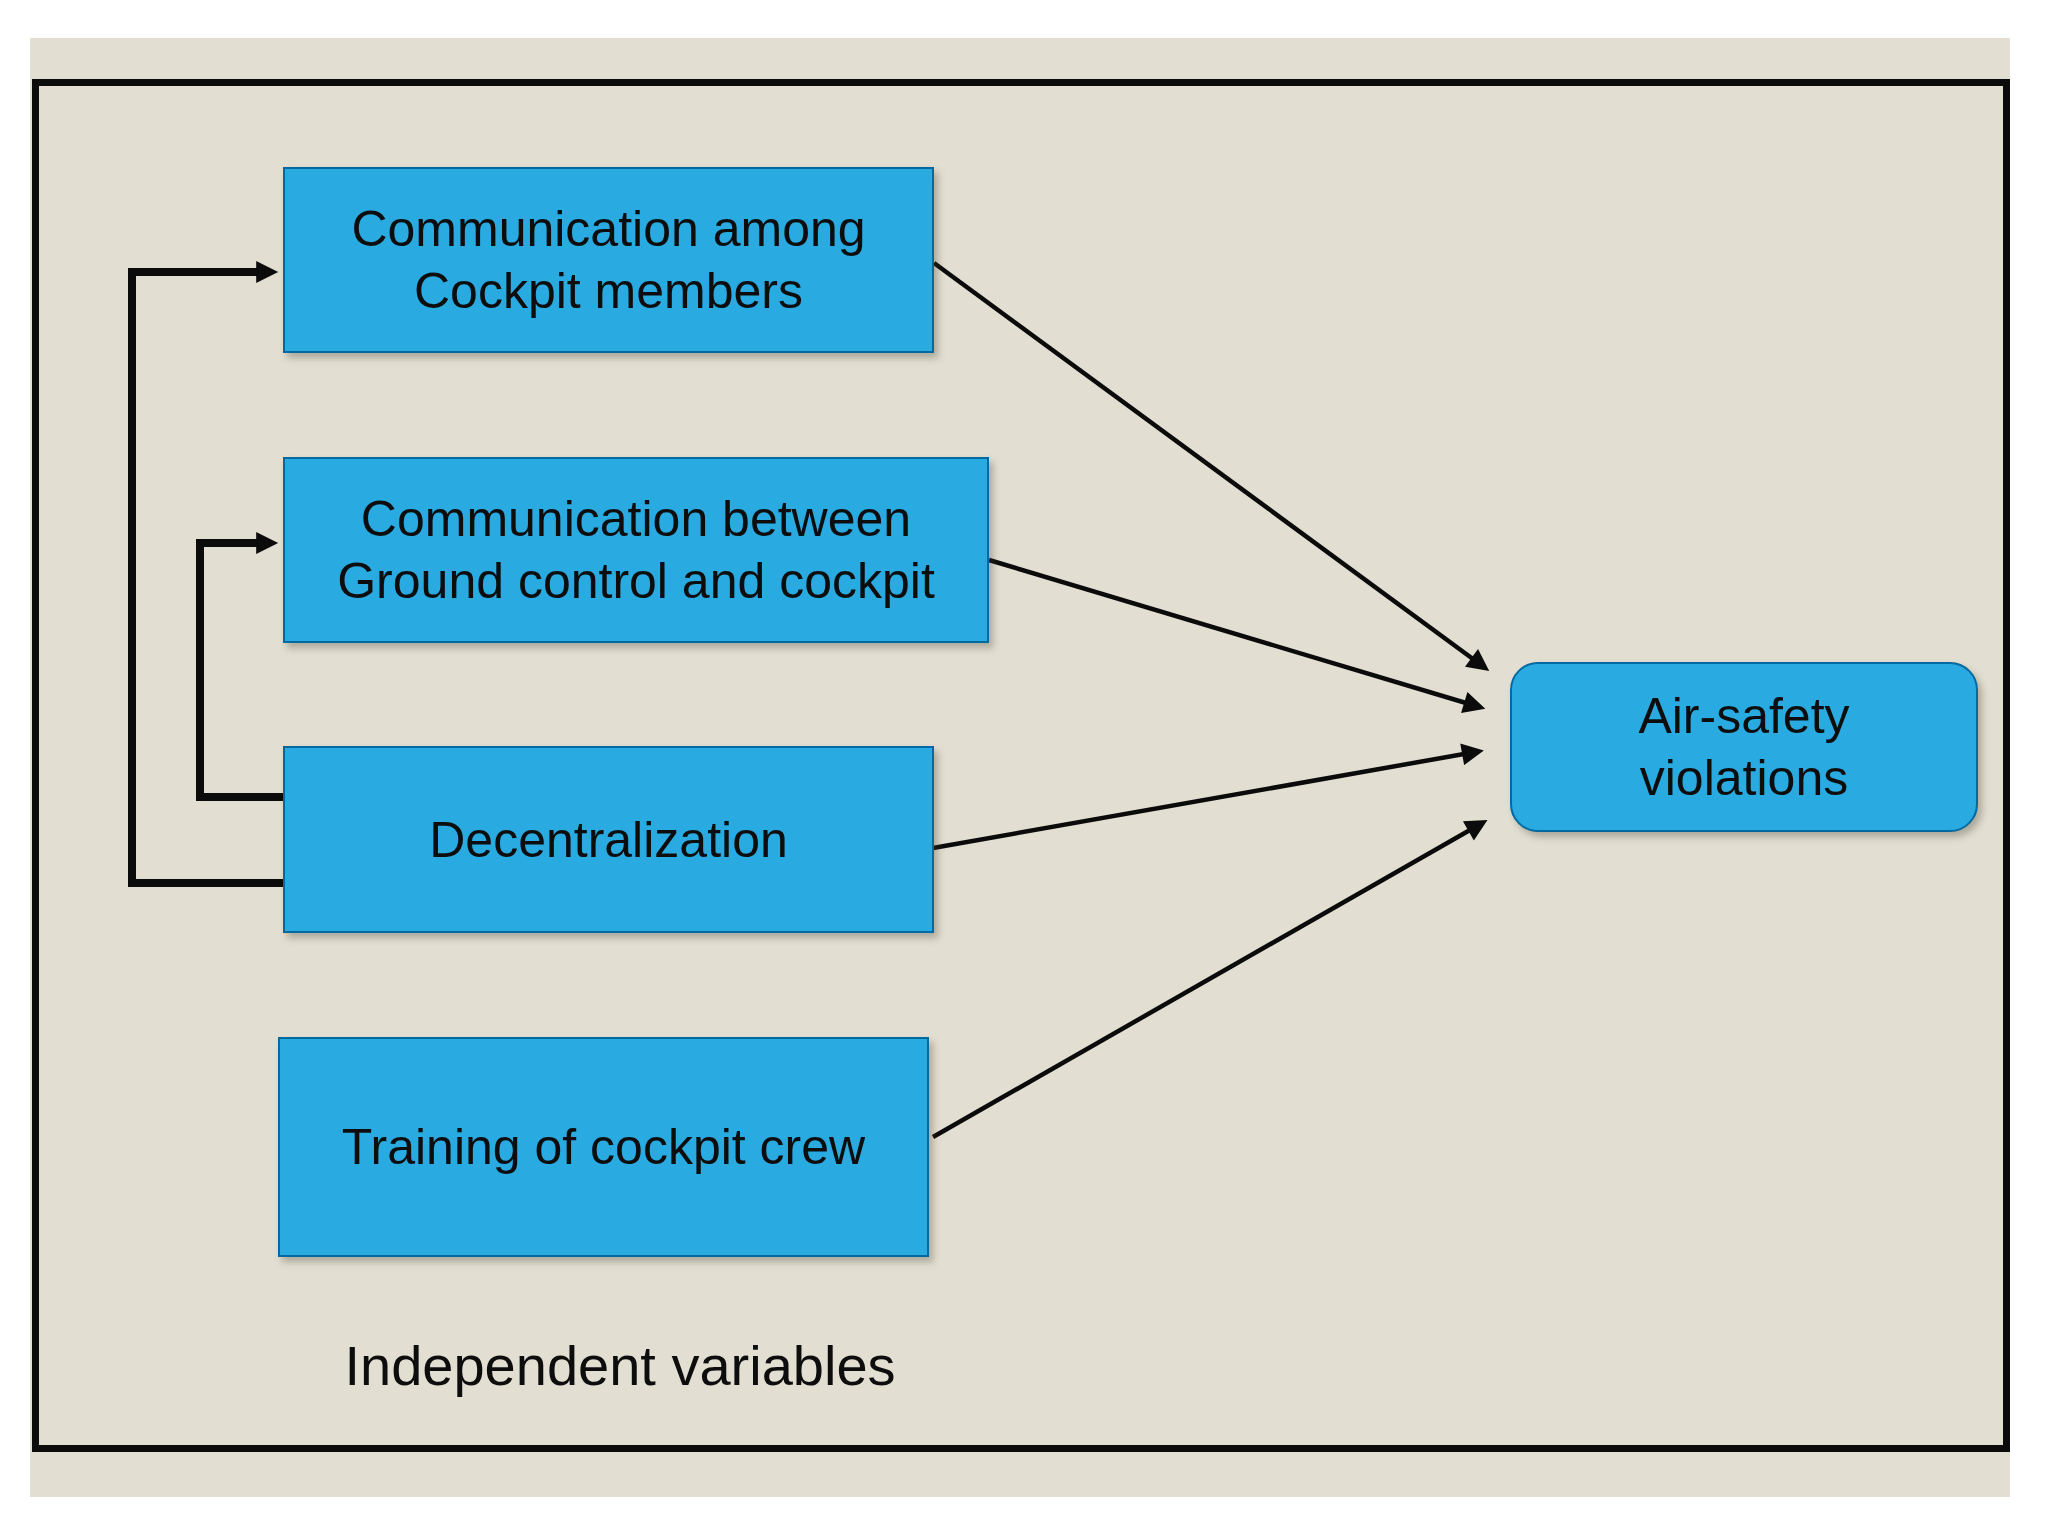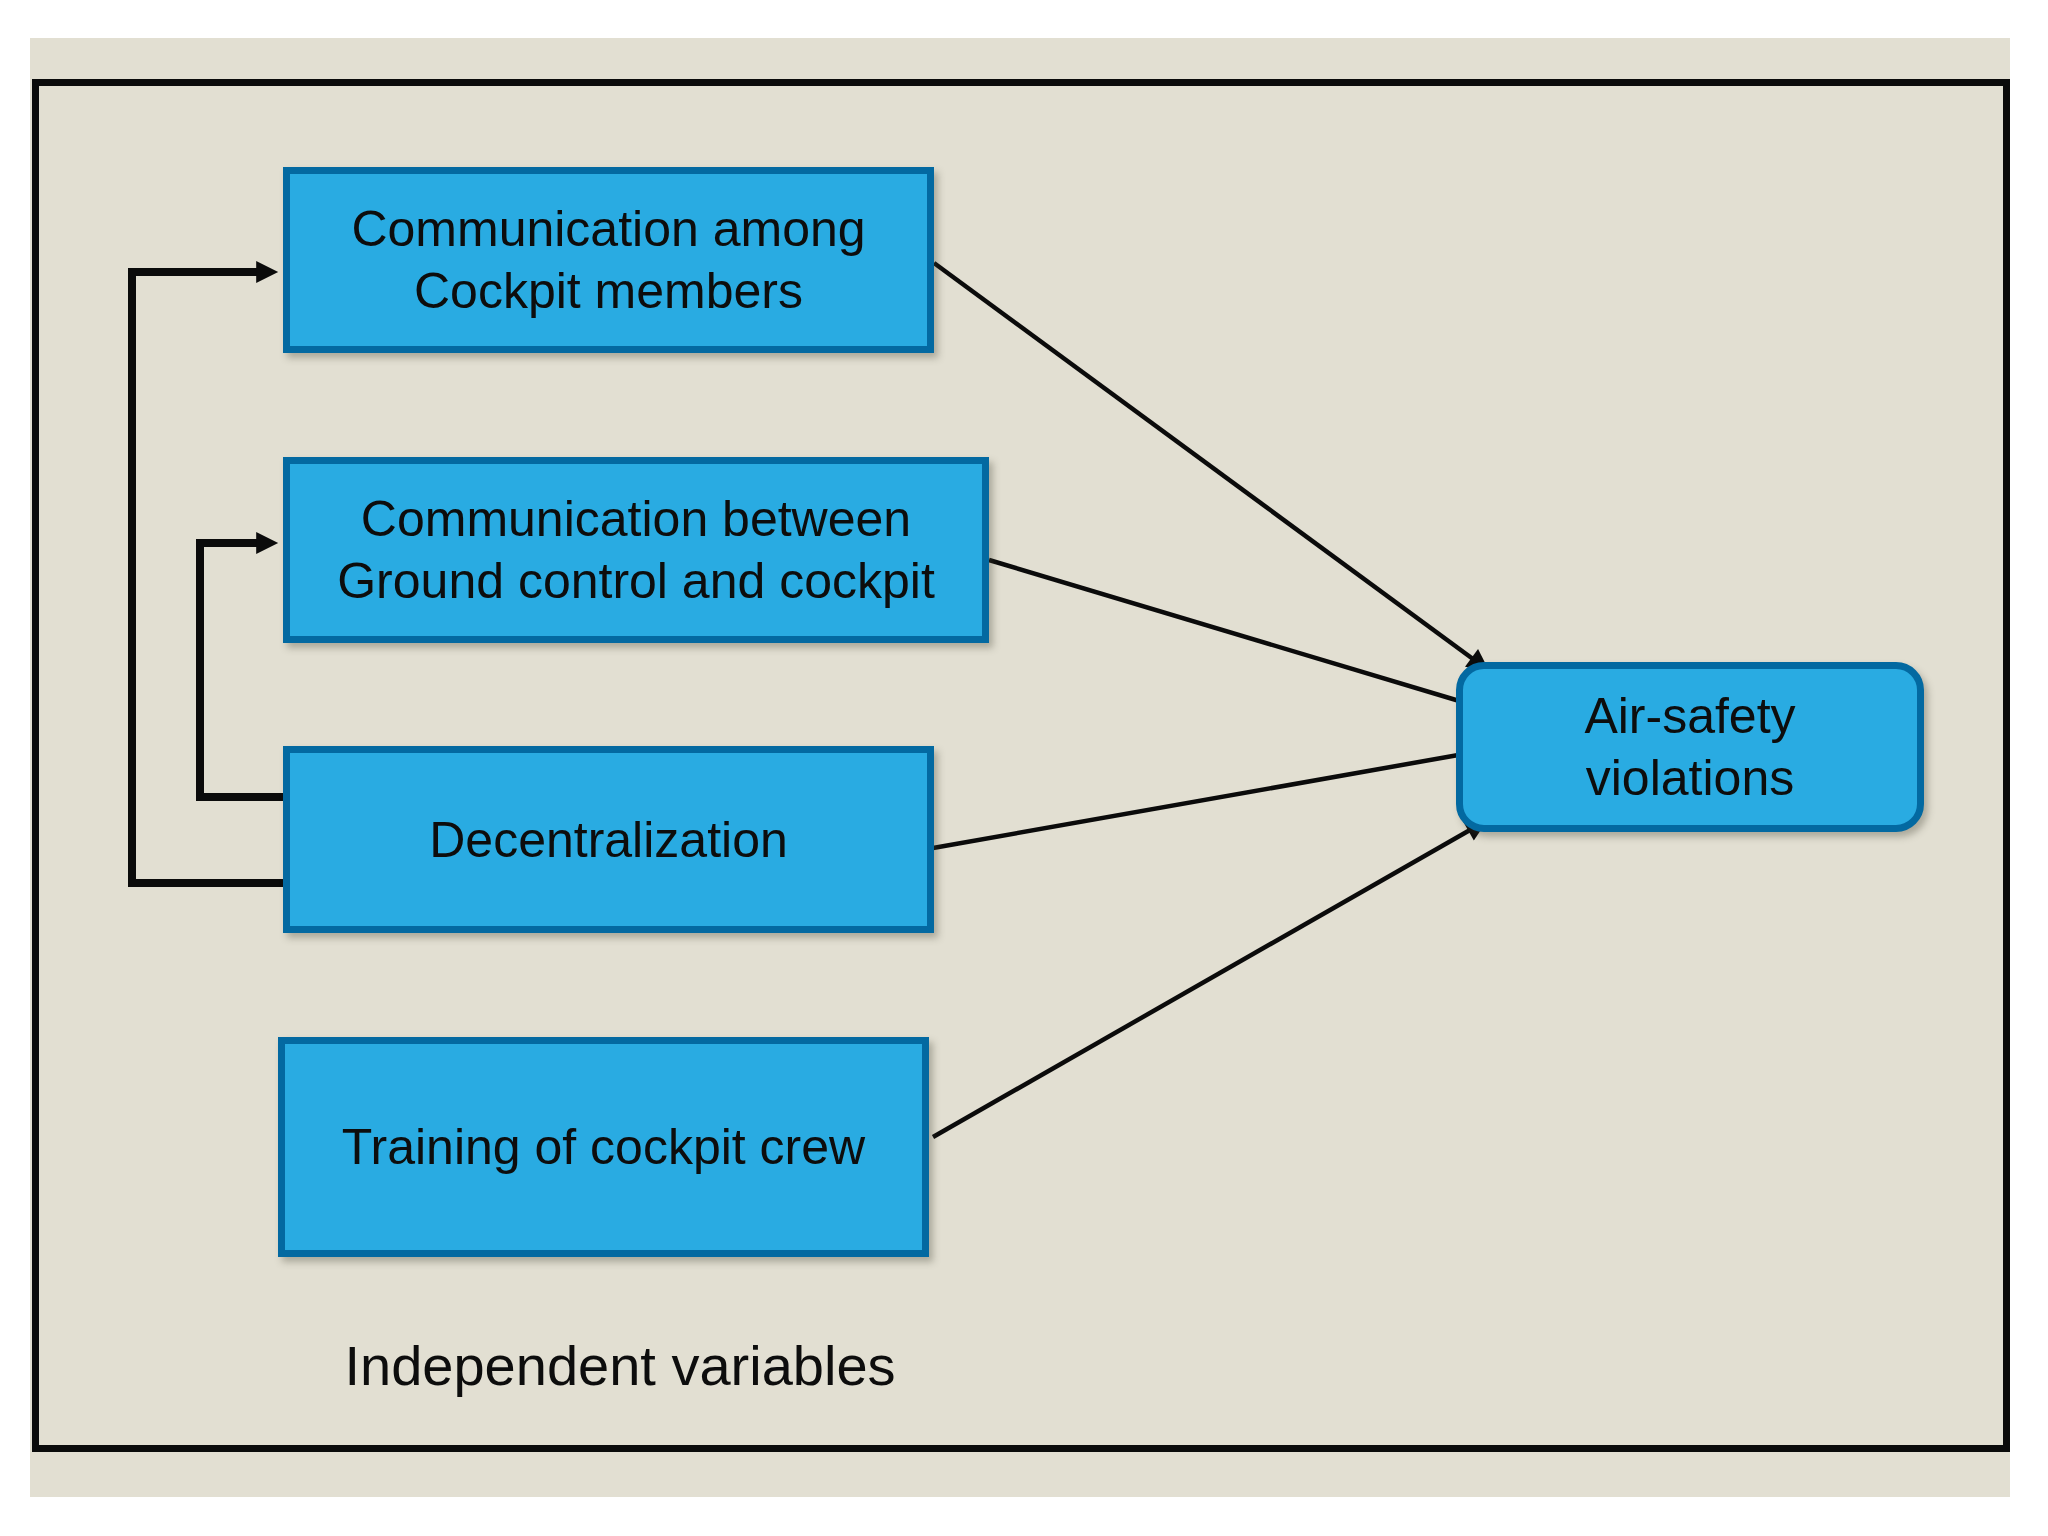--- a/index.html
+++ b/index.html
@@ -37,36 +37,36 @@
     position: absolute;
     left: 0;
     top: 0;
     width: 2048px;
     height: 1536px;
   }
   .box {
     position: absolute;
     box-sizing: border-box;
     background: #29abe2;
-    border: 7px solid #0369a1;
+    border: 2px solid #0369a1;
     display: flex;
     align-items: center;
     justify-content: center;
     text-align: center;
     font-size: 50px;
     line-height: 1.24;
     white-space: pre-line;
     box-shadow: 4px 5px 7px rgba(70, 68, 55, 0.35);
   }
   .box-1 { left: 283px; top: 167px;  width: 651px; height: 186px; }
   .box-2 { left: 283px; top: 457px;  width: 706px; height: 186px; }
   .box-3 { left: 283px; top: 746px;  width: 651px; height: 187px; }
   .box-4 { left: 278px; top: 1037px; width: 651px; height: 220px; }
   .box-dep {
-    left: 1456px; top: 662px; width: 468px; height: 170px;
+    left: 1510px; top: 662px; width: 468px; height: 170px;
     border-radius: 28px;
   }
   .section-label {
     position: absolute;
     top: 1302px;
     height: 72px;
     line-height: 72px;
     font-size: 56px;
     text-align: center;
     white-space: nowrap;

